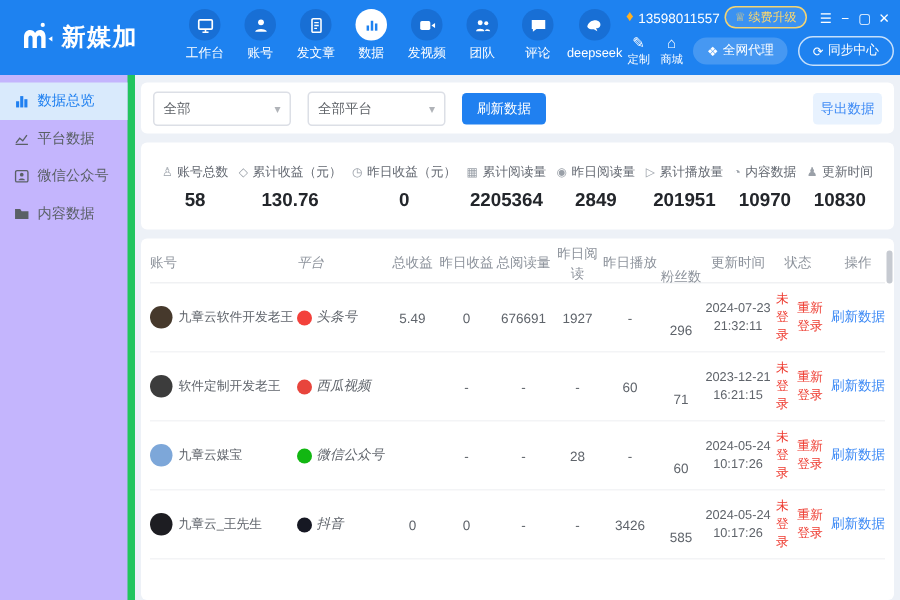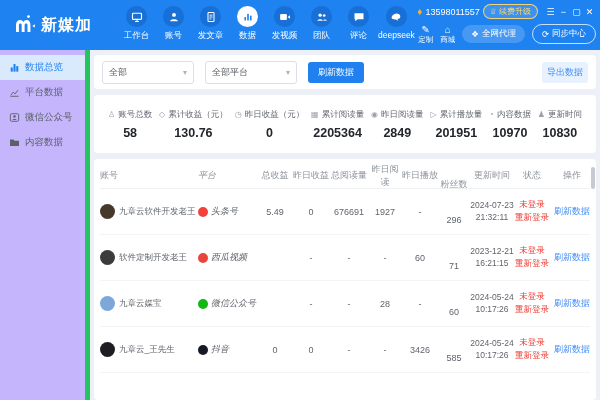--- a/index.html
+++ b/index.html
@@ -56,21 +56,21 @@
   .thead{height:25px;border-bottom:1px solid #f0f1f3;color:#8d939c;font-size:9px;}
   .trow{min-height:45px;border-bottom:1px solid #f3f4f6;font-size:9px;color:#5f646b;}
   .cell{flex:none;display:flex;align-items:center;justify-content:center;text-align:center;}
   .cell.left{justify-content:flex-start;text-align:left;}
   .w-acc{width:98px;}.w-plat{width:60px;font-style:italic;}.w-c1{width:34px;}.w-c2{width:38px;}.w-c3{width:38px;}
   .w-c4{width:34px;}.w-c5{width:36px;}.w-c6{width:32px;margin-top:17px;}.w-upd{width:44px;}.w-st{width:36px;}.w-op{width:44px;}
   .name{font-size:8.5px;white-space:nowrap;overflow:hidden;}
   .avatar{width:15px;height:15px;border-radius:50%;margin-right:4px;flex:none;background:#444;}
   .pdot{width:10px;height:10px;border-radius:50%;margin-right:3px;flex:none;}
   .upd{font-size:8.5px;line-height:1.3;}
-  .status{display:flex;flex-direction:column;gap:1px;color:var(--red);font-size:8.5px;align-items:center;}
+  .status{display:flex;flex-direction:row;gap:1px;color:var(--red);font-size:8.5px;align-items:center;}
   .status .relogin{cursor:pointer;}
   .oplink{color:var(--link);cursor:pointer;}
   .scrollthumb{position:absolute;right:1px;top:8px;width:4px;height:22px;border-radius:2px;background:#c6cad1;cursor:pointer;}
 </style>
 </head>
 <body>
 
 <header class="topbar">
   <div class="logo">
     <svg width="24" height="24" viewBox="0 0 24 24">

